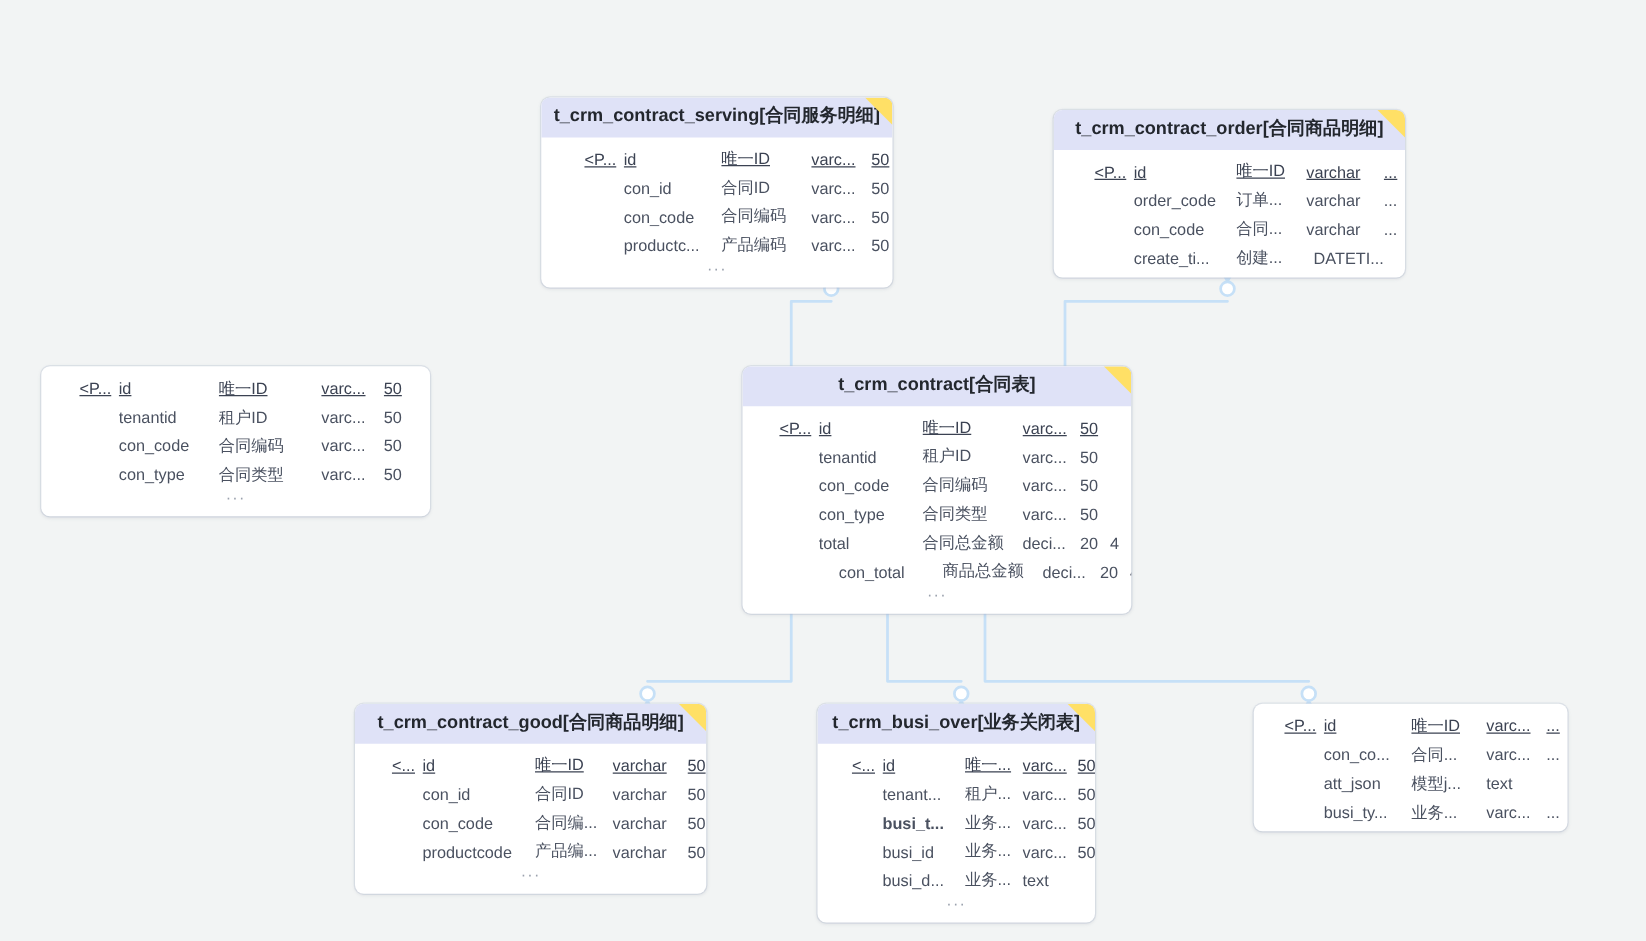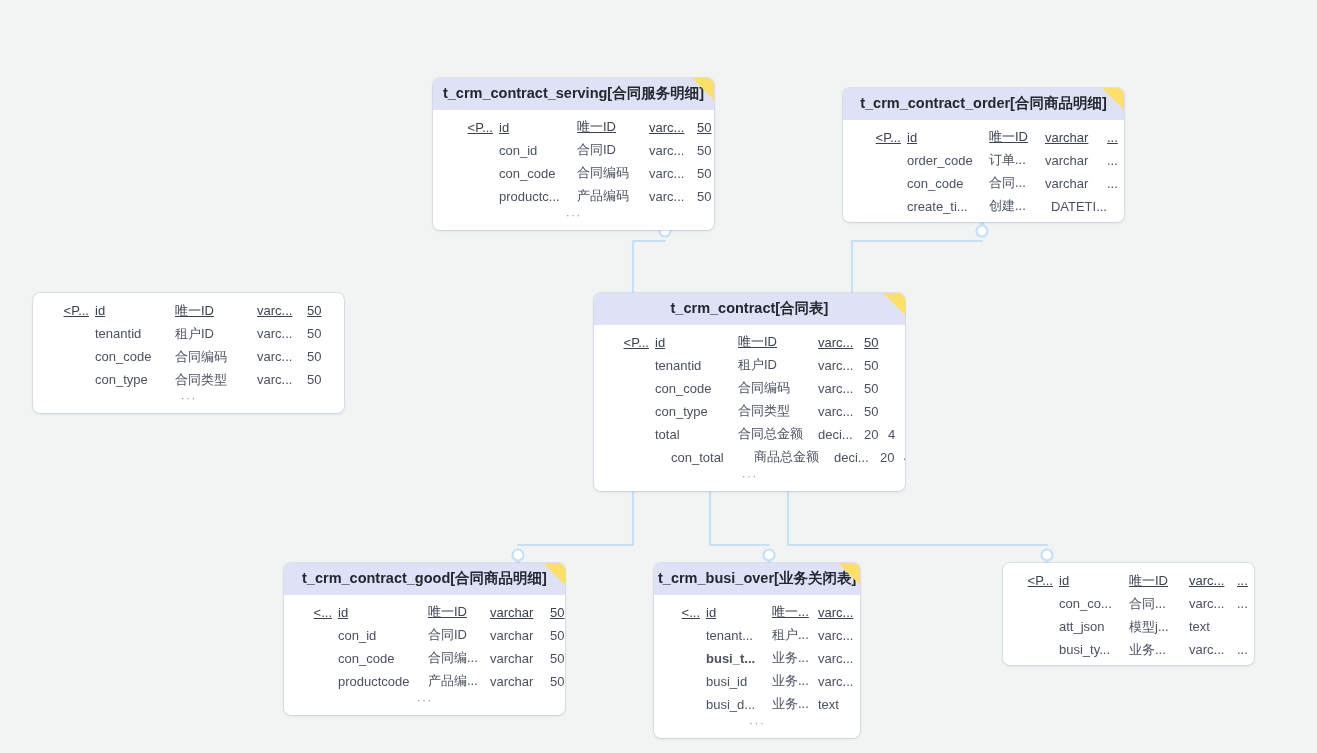--- a/index.html
+++ b/index.html
@@ -317,21 +317,21 @@
         <div class="col-row">
           <span class="cell c-key" style="width: 48px; min-width: 48px;"></span>
           <span class="cell c-name" style="width: 90px; min-width: 90px;">productcode</span>
           <span class="cell c-cmt" style="width: 62px; min-width: 62px;">产品编...</span>
           <span class="cell c-type" style="width: 60px; min-width: 60px;">varchar</span>
           <span class="cell c-len" style="width: 22px; min-width: 22px;">50</span>
         </div>
         <div class="ellipsis-row">···</div>
       </div>
     </div>
-    <div class="table-node" style="left: 654px; top: 563px; width: 206px;">
+    <div class="table-node" style="left: 654px; top: 563px; width: 222px;">
       <div class="tbl-header"><span>t_crm_busi_over[业务关闭表]</span><span class="fold"></span></div>
       <div class="tbl-body">
         <div class="col-row pk">
           <span class="cell c-key" style="width: 46px; min-width: 46px;">&lt;...</span>
           <span class="cell c-name" style="width: 66px; min-width: 66px;">id</span>
           <span class="cell c-cmt" style="width: 46px; min-width: 46px;">唯一...</span>
           <span class="cell c-type" style="width: 44px; min-width: 44px;">varc...</span>
           <span class="cell c-len" style="width: 24px; min-width: 24px;">50</span>
         </div>
         <div class="col-row">

